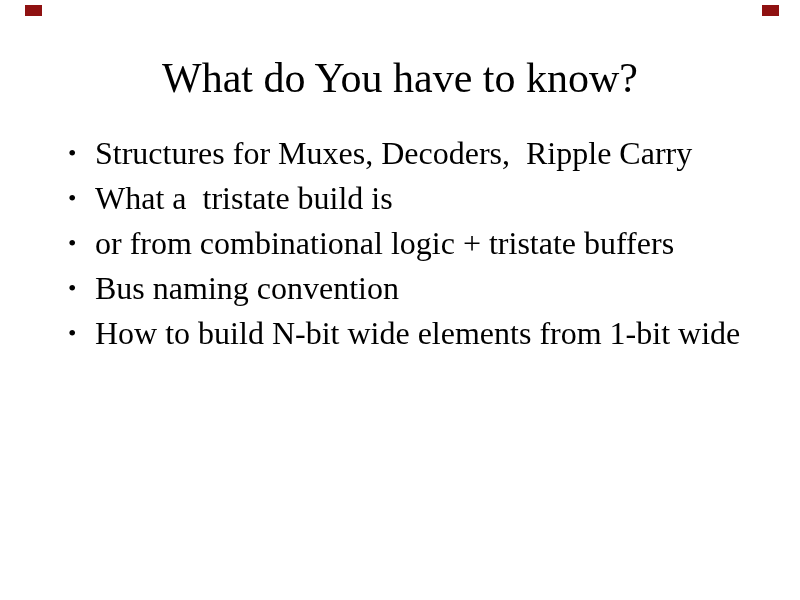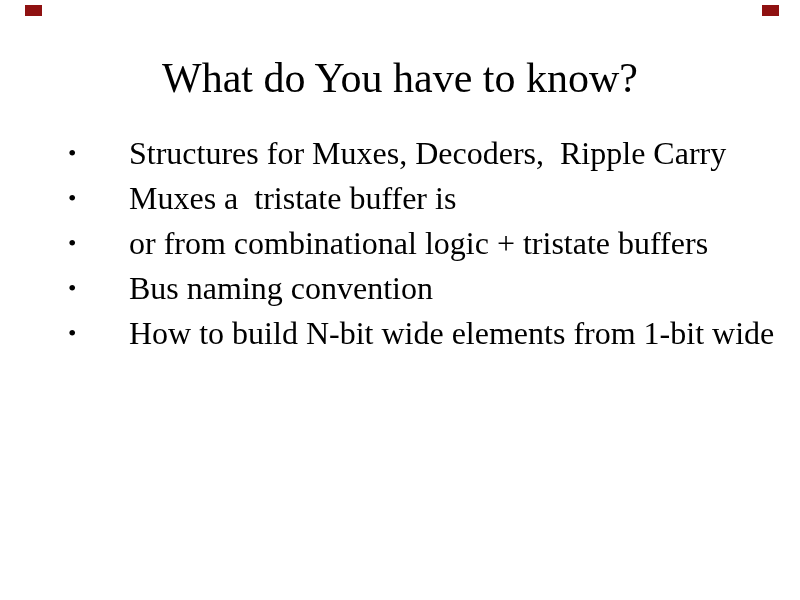--- a/index.html
+++ b/index.html
@@ -45,21 +45,21 @@
     display: flex;
     align-items: flex-start;
     margin-bottom: 7px;
   }
   .bullet-dot {
     flex: none;
     width: 27px;
     font-size: 24px;
     line-height: 38px;
   }
-  .bullet-text { flex: 1; margin-left: 34px; }
+  .bullet-text { flex: 1; }
   .bullet-line {
     font-size: 32px;
     line-height: 38px;
     white-space: pre;
   }
   .footer-author {
     position: absolute;
     left: 372px;
     top: 553px;
     font-size: 11px;
@@ -91,21 +91,21 @@
     <div class="bullet-item">
       <span class="bullet-dot">•</span>
       <div class="bullet-text">
         <div class="bullet-line">Structures for Muxes, Decoders,  Ripple Carry</div>
       </div>
     </div>
 
     <div class="bullet-item">
       <span class="bullet-dot">•</span>
       <div class="bullet-text">
-        <div class="bullet-line">Muxes a  tristate buffer is</div>
+        <div class="bullet-line">What a  tristate build is</div>
       </div>
     </div>
 
     <div class="bullet-item">
       <span class="bullet-dot">•</span>
       <div class="bullet-text">
         <div class="bullet-line">or from combinational logic + tristate buffers</div>
       </div>
     </div>
 

